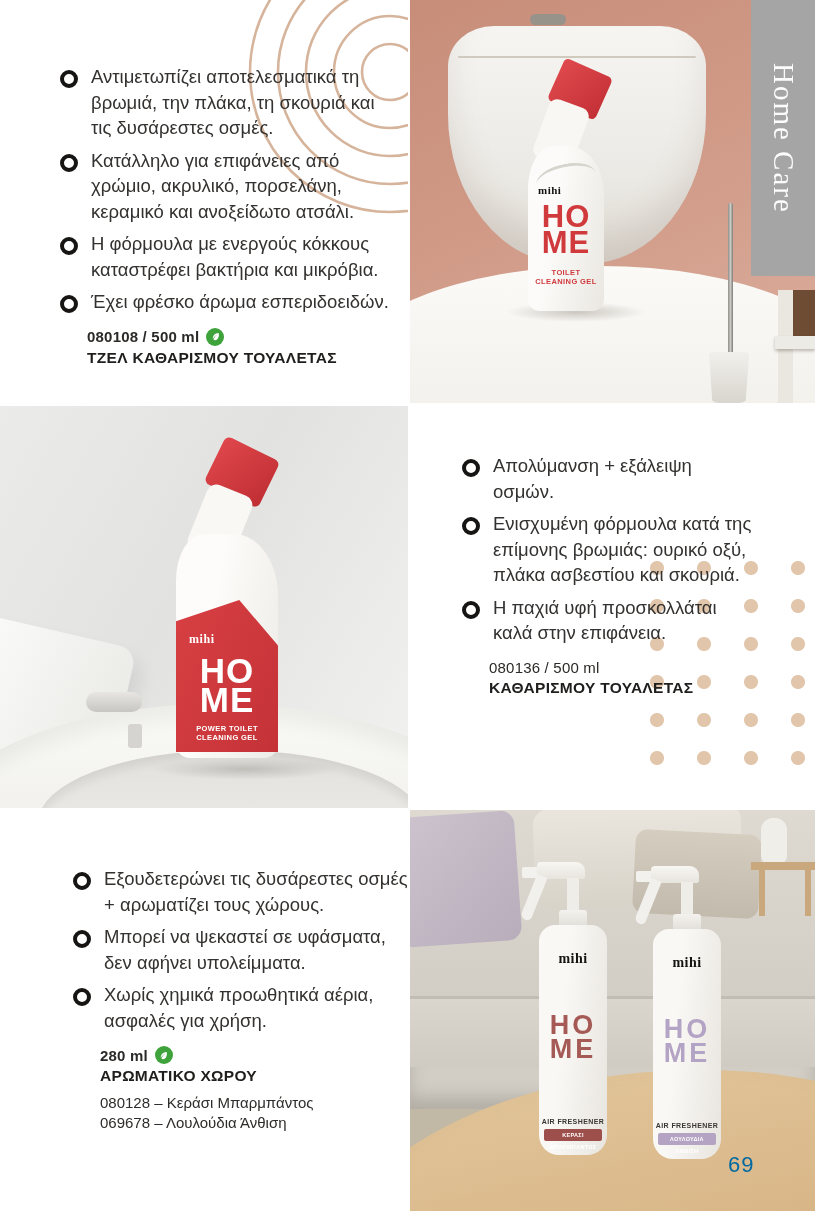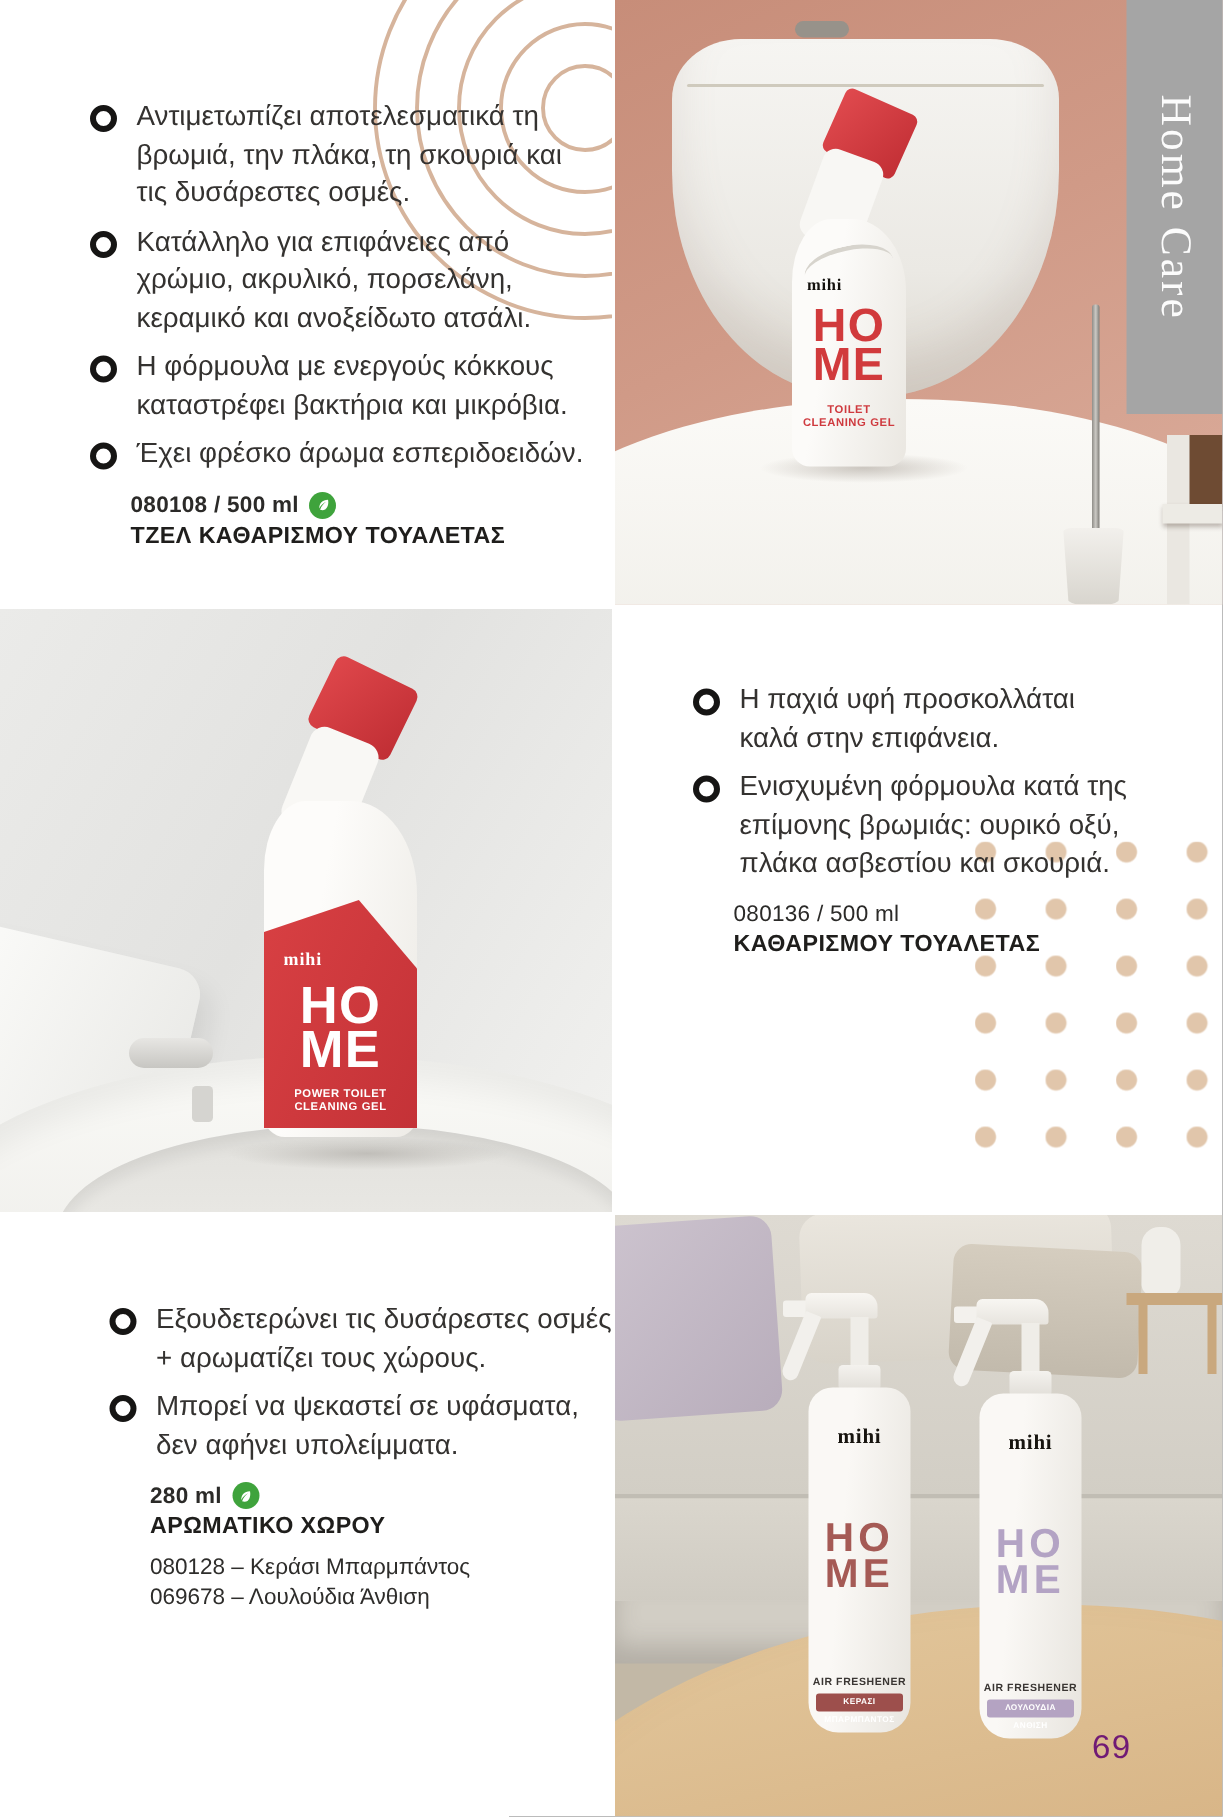--- a/index.html
+++ b/index.html
@@ -101,21 +101,21 @@
   .sp-nozzle{left:-12px;top:13px;width:18px;height:11px;background:#f3f1ed;border-radius:2px;}
   .sp-head{left:3px;top:8px;width:48px;height:17px;background:linear-gradient(#f8f6f2,#e7e4de);border-radius:4px 9px 2px 2px;}
   .sp-trigger{left:3px;top:22px;width:11px;height:47px;background:#f2f0ec;border-radius:2px 2px 10px 12px;transform:rotate(22deg);transform-origin:top center;}
   .sp-stem{left:33px;top:24px;width:12px;height:36px;background:#efede8;}
   .sp-collar{left:25px;top:56px;width:28px;height:17px;background:linear-gradient(#f4f2ee,#e1ded8);border-radius:3px;}
   .sp-body{left:5px;top:71px;width:68px;height:230px;background:linear-gradient(95deg,#faf8f5 35%,#e8e5df);border-radius:16px 16px 20px 20px;}
   .sp-brand{left:0;right:0;top:26px;text-align:center;font-family:"Liberation Serif",serif;font-weight:700;font-size:14px;color:#17140f;letter-spacing:.5px;}
   .sp-logo{left:0;right:0;top:88px;text-align:center;font-weight:800;font-size:27px;line-height:24px;letter-spacing:3px;}
   .sp-type{left:0;right:0;top:193px;text-align:center;font-weight:700;font-size:7px;letter-spacing:.4px;color:#3a3633;}
   .sp-band{left:5px;right:5px;top:204px;height:12px;border-radius:2px;color:#ffffff;font-weight:700;font-size:5.5px;line-height:12px;text-align:center;letter-spacing:.3px;}
-  .page-num{left:318px;top:342px;font-size:22px;color:#701a75;letter-spacing:1px;}
+  .page-num{left:318px;top:342px;font-size:22px;color:#0369a1;letter-spacing:1px;}
 </style>
 </head>
 <body>
 
 <div class="page">
 
   <svg class="abs" style="left:0;top:0;" width="408" height="403" viewBox="0 0 408 403">
     <g fill="none" stroke="#cfa88b" stroke-width="2.6" opacity="0.85">
       <circle cx="390" cy="72" r="28"></circle>
         <circle cx="390" cy="72" r="56"></circle>
@@ -215,42 +215,50 @@
       </div>
     </div>
   </div>
 
   <div class="abs dots" style="left:650px;top:561px;"></div>
 
   <div class="abs" style="left:462px;top:453px;width:292px;">
     <ul class="bullets">
       <li>
           <span class="ring"></span>
+          <span>Απολύμανση + εξάλειψη οσμών.</span>
+        </li>
+      <li>
+          <span class="ring"></span>
+          <span>Ενισχυμένη φόρμουλα κατά της επίμονης βρωμιάς: ουρικό οξύ, πλάκα ασβεστίου και σκουριά.</span>
+        </li>
+      <li>
+          <span class="ring"></span>
           <span>Η παχιά υφή προσκολλάται καλά στην επιφάνεια.</span>
-        </li>
-      <li>
-          <span class="ring"></span>
-          <span>Ενισχυμένη φόρμουλα κατά της επίμονης βρωμιάς: ουρικό οξύ, πλάκα ασβεστίου και σκουριά.</span>
         </li>
     </ul>
     <div class="code-row" style="font-weight:400;">
       <span>080136 / 500 ml</span>
     </div>
     <div class="prod-name">ΚΑΘΑΡΙΣΜΟΥ ΤΟΥΑΛΕΤΑΣ</div>
   </div>
 
   <div class="abs" style="left:73px;top:866px;width:338px;">
     <ul class="bullets">
       <li>
           <span class="ring"></span>
           <span>Εξουδετερώνει τις δυσάρεστες οσμές + αρωματίζει τους χώρους.</span>
         </li>
       <li>
           <span class="ring"></span>
           <span>Μπορεί να ψεκαστεί σε υφάσματα, δεν αφήνει υπολείμματα.</span>
+        </li>
+      <li>
+          <span class="ring"></span>
+          <span>Χωρίς χημικά προωθητικά αέρια, ασφαλές για χρήση.</span>
         </li>
     </ul>
     <div class="code-row">
       <span>280 ml</span>
       <span class="leaf-badge">
         <svg width="11" height="11" viewBox="0 0 20 20">
             <path fill="#ffffff" d="M15.8 3.8C8.6 4.2 5.2 8 5.1 14.6c2.4-4.4 5.3-6.8 8.4-8.2-3.2 2.3-6 5.6-7.3 9.6.9.4 1.9.6 3 .6 5.6 0 7.8-6.6 6.6-12.8z"></path>
           </svg>
       </span>
     </div>

